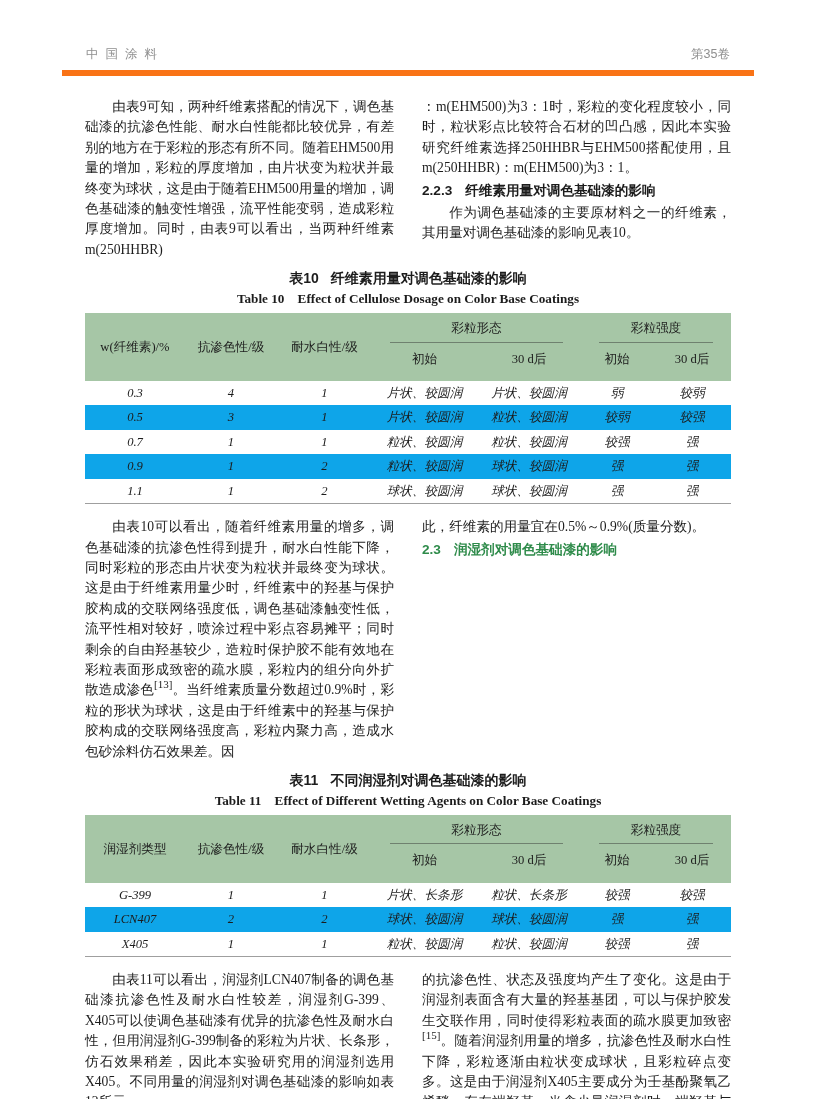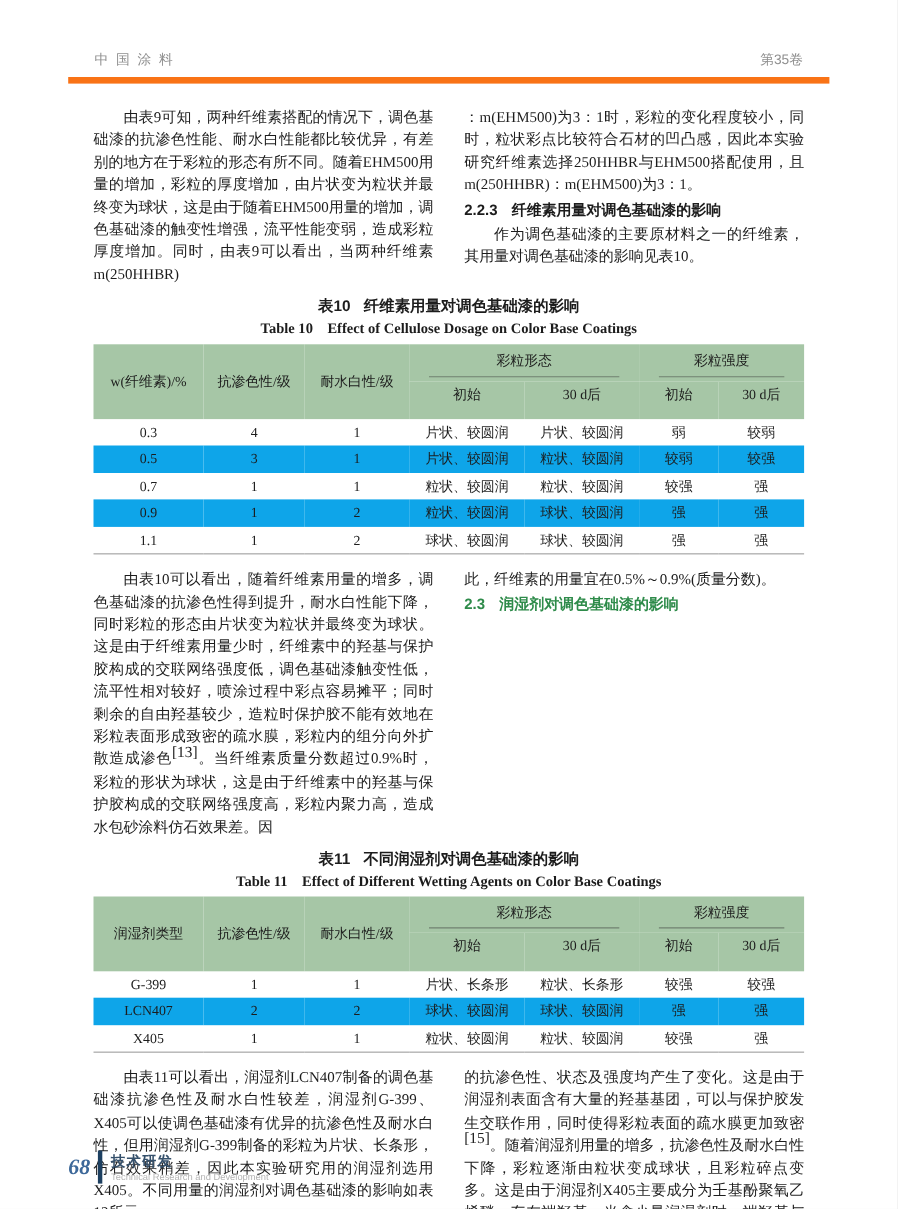--- a/index.html
+++ b/index.html
@@ -18,42 +18,42 @@
   }
   .rh-left { letter-spacing:7px; }
   .content {
     margin:21px 85px 0 85px; width:646px;
     font-size:13.6px; line-height:20.4px; text-align:justify;
   }
   .two-col { display:flex; gap:28px; }
   .col { width:313px; }
   p { margin:0; }
   .ind { text-indent:2em; }
-  sup { font-size:14px; line-height:0; }
+  sup { font-size:11px; line-height:0; }
   h3 {
     font-family:"Liberation Sans","DejaVu Sans",sans-serif;
     font-size:13.6px; font-weight:bold; margin:2px 0 2px 0; line-height:20.4px;
   }
   .h-num { margin-right:13px; }
   .h-green { color:#2e8b4a; }
   .table-block { margin:10px 0 13px 0; }
   .cap-cn {
     text-align:center; font-family:"Liberation Sans","DejaVu Sans",sans-serif;
     font-weight:bold; font-size:14px; line-height:17px; margin-bottom:3px;
   }
   .cap-cn .cap-gap { display:inline-block; width:12px; }
   .cap-en {
     text-align:center; font-family:"Liberation Serif","DejaVu Serif",serif;
     font-weight:bold; font-size:13.2px; line-height:17px; margin-bottom:6px;
   }
   table { width:100%; border-collapse:collapse; font-size:12.6px; border-bottom:1px solid #9f9f9f; }
   thead th { background:#a6c6a6; font-weight:normal; padding:4px 2px; text-align:center; vertical-align:middle; }
   thead .grp { border-bottom:1px solid rgba(45,45,45,0.45); margin:0 16px; padding:1px 0 3px 0; }
   thead .sub { padding-top:2px; padding-bottom:12px; }
-  tbody td { text-align:center; padding:2px 2px; height:19px; }
+  tbody td { text-align:center; padding:2px 2px; height:19px;font-style:italic; }
   tbody tr.alt td { background:#0ea5e9; }
   .page-footer { position:absolute; left:62px; bottom:23px; display:flex; align-items:center; }
   .pf-num {
     font-family:"Liberation Serif","DejaVu Serif",serif; font-style:italic; font-weight:bold;
     font-size:20px; color:#3d6899; margin-right:7px;
   }
   .pf-bar { width:4px; height:30px; background:#1d4061; margin-right:8px; }
   .pf-labels { display:flex; flex-direction:column; }
   .pf-cn {
     font-family:"Liberation Sans","DejaVu Sans",sans-serif; font-weight:bold;
@@ -256,22 +256,14 @@
         <p class="ind">由表11可以看出，润湿剂LCN407制备的调色基础漆抗渗色性及耐水白性较差，润湿剂G-399、X405可以使调色基础漆有优异的抗渗色性及耐水白性，但用润湿剂G-399制备的彩粒为片状、长条形，仿石效果稍差，因此本实验研究用的润湿剂选用X405。不同用量的润湿剂对调色基础漆的影响如表12所示。</p>
         <p class="ind">由表12可以看出，当不使用润湿剂时，彩粒的强度较低，易渗色，且后期彩点变弱，当添加润湿剂后，彩粒</p>
       </div>
       <div class="col">
         <p><span>的抗渗色性、状态及强度均产生了变化。这是由于润湿剂表面含有大量的羟基基团，可以与保护胶发生交联作用，同时使得彩粒表面的疏水膜更加致密</span><sup>[15]</sup><span>。随着润湿剂用量的增多，抗渗色性及耐水白性下降，彩粒逐渐由粒状变成球状，且彩粒碎点变多。这是由于润湿剂X405主要成分为壬基酚聚氧乙烯醚，存在端羟基，当含少量润湿剂时，端羟基与保护胶发生交联反应，使得粒子在分散造粒过程中容易断裂而变得圆润厚</span></p>
       </div>
     </section>
 
   </main>
 
-  <footer class="page-footer">
-    <span class="pf-num">68</span>
-    <span class="pf-bar"></span>
-    <span class="pf-labels">
-      <span class="pf-cn">技术研发</span>
-      <span class="pf-en">Technical Research and Development</span>
-    </span>
-  </footer>
 
 </div>
 
 </body></html>

